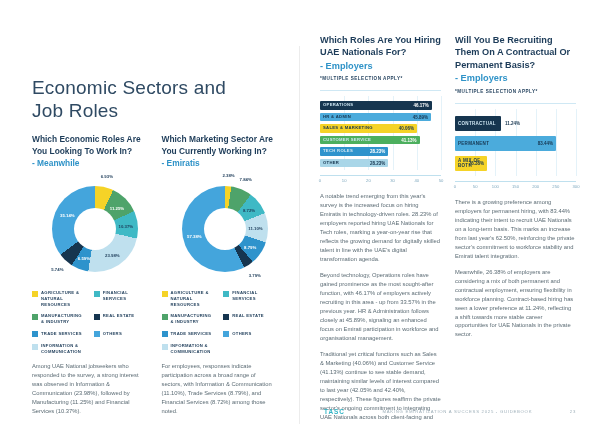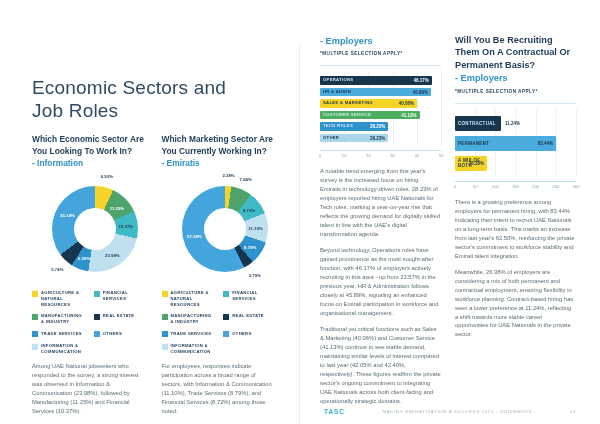--- a/index.html
+++ b/index.html
@@ -49,22 +49,22 @@
 <body>
 
 <div class="spread">
 
   <div class="page page-left">
     <h1>Economic Sectors and Job Roles</h1>
 
     <div class="cols">
       <section class="col">
         <h2>
-          <span>Which Economic Sector Are You Looking To Work In?</span>
-          <span class="sub">- Information</span>
+          <span>Which Economic Roles Are You Looking To Work In?</span>
+          <span class="sub">- Meanwhile</span>
         </h2>
         <div class="pie-wrap" id="pie0">
             <div class="donut" style="background: conic-gradient(rgb(245, 211, 39) 0%, rgb(245, 211, 39) 6.93%, rgb(78, 163, 106) 6.93%, rgb(78, 163, 106) 18.18%, rgb(63, 185, 197) 18.18%, rgb(63, 185, 197) 28.55%, rgb(191, 224, 238) 28.55%, rgb(191, 224, 238) 52.53%, rgb(46, 147, 204) 52.53%, rgb(46, 147, 204) 59.12%, rgb(22, 53, 79) 59.12%, rgb(22, 53, 79) 64.86%, rgb(68, 165, 220) 64.86%, rgb(68, 165, 220) 100%);"></div>
             <span class="pie-label" style="left: 74.8798px; top: -7.70168px; color: rgb(29, 60, 89);">6.93%</span>
             <span class="pie-label" style="left: 84.9959px; top: 24.1556px; color: rgb(255, 255, 255);">11.25%</span>
             <span class="pie-label" style="left: 93.8366px; top: 42.821px; color: rgb(29, 60, 89);">10.37%</span>
             <span class="pie-label" style="left: 80.3601px; top: 71.6832px; color: rgb(29, 60, 89);">23.98%</span>
             <span class="pie-label" style="left: 51.9057px; top: 74.9468px; color: rgb(255, 255, 255);">6.59%</span>
             <span class="pie-label" style="left: 25.3751px; top: 86.1169px; color: rgb(29, 60, 89);">5.74%</span>
             <span class="pie-label" style="left: 35.3172px; top: 32.0479px; color: rgb(255, 255, 255);">35.14%</span>
@@ -157,20 +157,21 @@
       <span>22</span>
       <span>MAKING EMIRATIZATION A SUCCESS 2025 - GUIDEBOOK</span>
       <span class="brand">TASC</span>
     </div>
   </div>
 
   <div class="page page-right">
     <div class="cols">
       <section class="col">
         <h2>
+          <span>Which Roles Are You Hiring UAE Nationals For?</span>
           <span class="sub">- Employers</span>
         </h2>
         <div class="note">*MULTIPLE SELECTION APPLY*</div>
         <div class="barchart" id="bars0">
             <div class="grid" style="left: 20%;"></div>
             <div class="grid" style="left: 40%;"></div>
             <div class="grid" style="left: 60%;"></div>
             <div class="grid" style="left: 80%;"></div>
             <div class="grid" style="left: 100%;"></div>
             <div class="bar-row">

